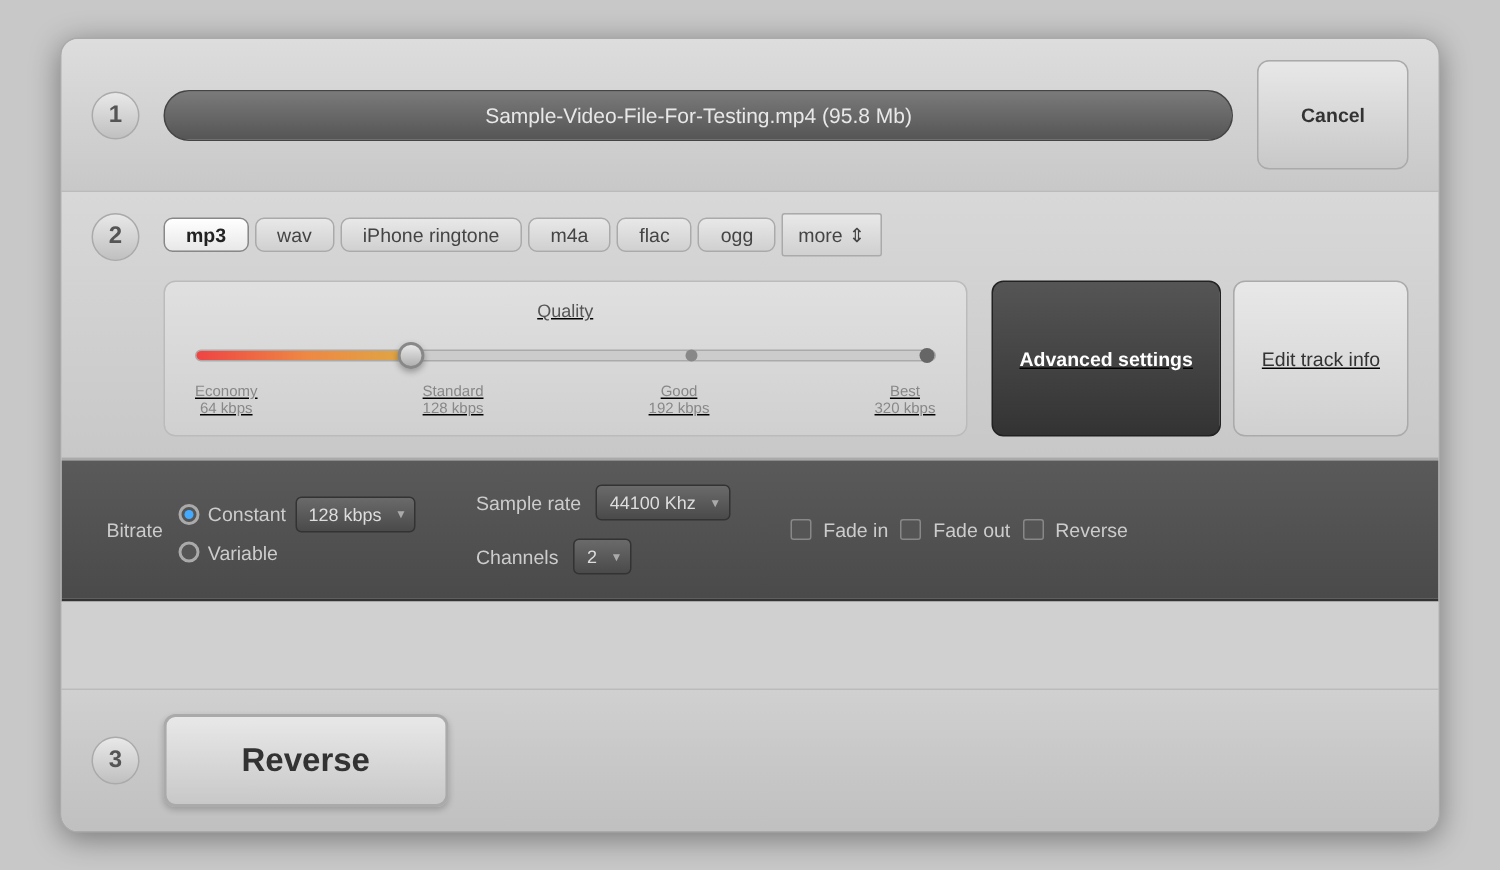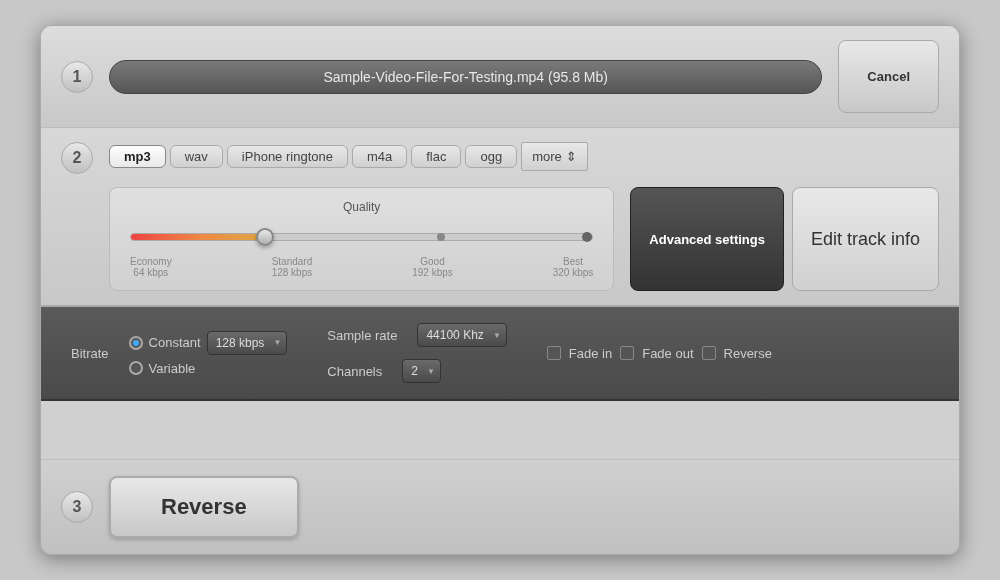--- a/index.html
+++ b/index.html
@@ -182,38 +182,38 @@
       font-weight: bold;
       cursor: pointer;
       white-space: nowrap;
     }
     .edit-btn {
       background: linear-gradient(to bottom, #e8e8e8, #d0d0d0);
       border: 1px solid #aaa;
       border-radius: 8px;
       padding: 10px 18px;
       color: #333;
-      font-size: 18px;
+      font-size: 13px;
       cursor: pointer;
       white-space: nowrap;
     }
 
     
     .section-adv {
       background: linear-gradient(to bottom, #5a5a5a, #4a4a4a);
       padding: 16px 30px;
       display: flex;
       align-items: center;
       gap: 40px;
       border-bottom: 2px solid #333;
     }
     .adv-group {
       display: flex;
       align-items: center;
-      gap: 20px;
+      gap: 10px;
       color: #ccc;
       font-size: 13px;
     }
     .adv-label {
       color: #ccc;
       font-size: 13px;
     }
     .radio-group {
       display: flex;
       flex-direction: column;
@@ -306,20 +306,21 @@
       font-weight: bold;
       color: #333;
       cursor: pointer;
       box-shadow: 0 2px 4px rgba(0,0,0,0.2);
     }
 
     .section-2-body {
       display: flex;
       gap: 16px;
       align-items: stretch;
+      text-decoration: underline;
     }
     .quality-wrapper {
       flex: 1;
     }
     .right-buttons-wrapper {
       display: flex;
       flex-direction: row;
       gap: 8px;
       justify-content: center;
     }

